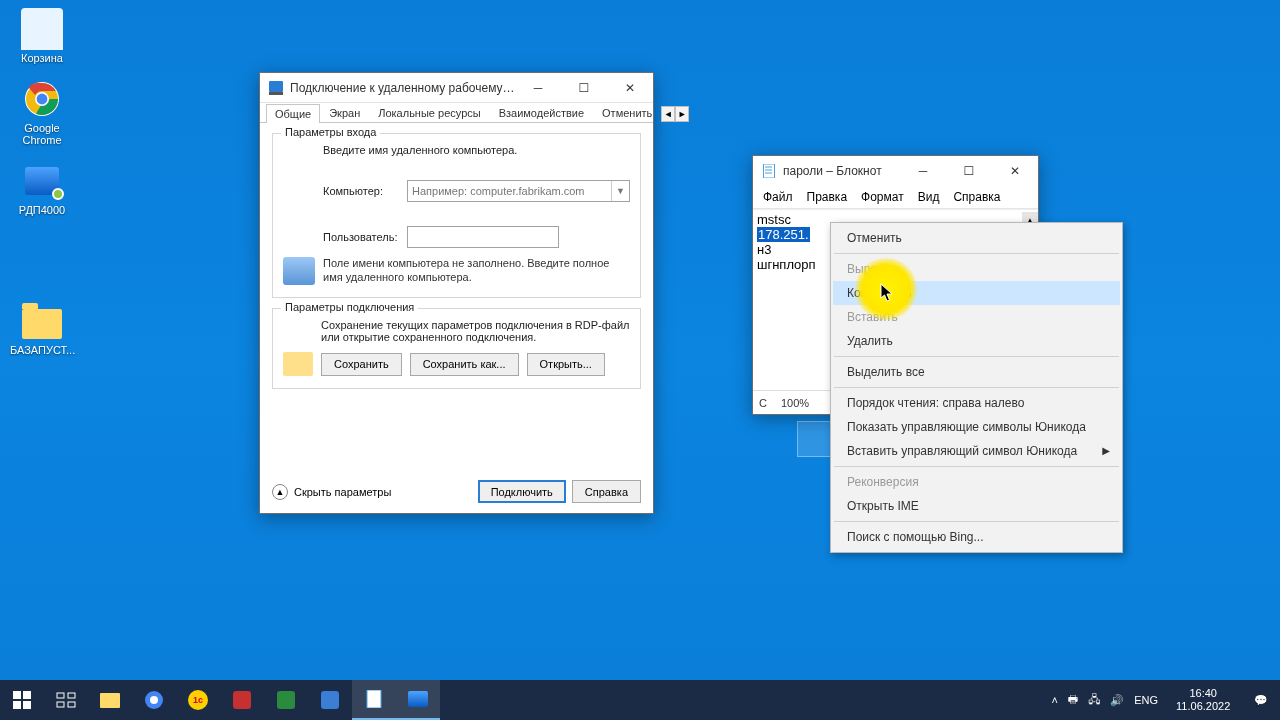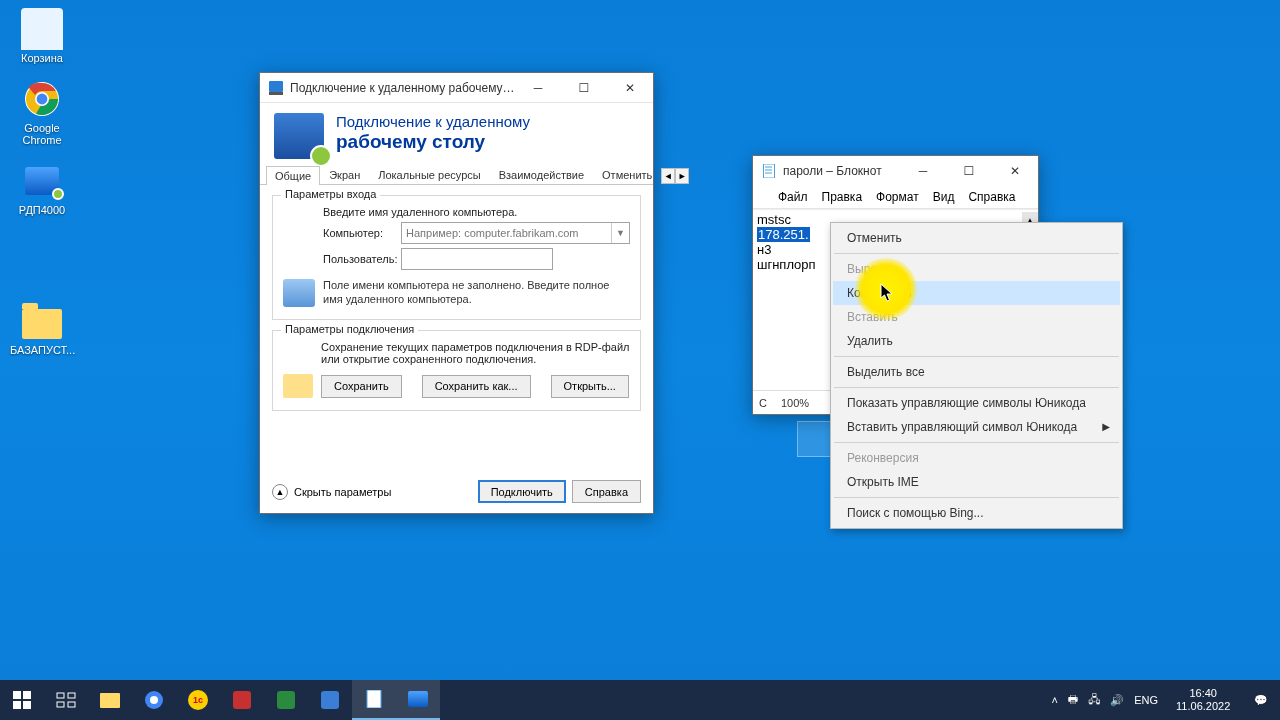--- a/index.html
+++ b/index.html
@@ -31,38 +31,38 @@
 .tabs { display:flex; align-items:flex-end; border-bottom:1px solid #c7c7c7; padding:0 6px; font-size:11px; position:relative; }
 .tab { padding:3px 8px; border:1px solid transparent; border-bottom:none; cursor:pointer; color:#333; white-space:nowrap; }
 .tab.active { border-color:#c7c7c7; background:#fff; position:relative; top:1px; }
 .tab-arrows { margin-left:auto; display:flex; }
 .tab-arrow { width:14px; height:16px; border:1px solid #c0c0c0; font-size:9px; display:flex; align-items:center; justify-content:center; cursor:pointer; background:#f4f4f4; }
 .groupbox { margin:10px 12px; border:1px solid #d6d6d6; padding:10px 10px 12px; position:relative; font-size:11px; color:#222; }
 .groupbox .legend { position:absolute; top:-8px; left:8px; background:#fff; padding:0 4px; }
 .gb-row { display:flex; align-items:flex-end; gap:8px; }
 .gb-row .pcicon { width:32px; height:28px; background:linear-gradient(180deg,#9cc8f5,#5a95d6); border-radius:3px; flex:0 0 32px; }
 .gb-text { flex:1; }
-.field-row { display:flex; align-items:center; margin-top:4px; gap:4px; }
+.field-row { display:flex; align-items:center; margin-top:24px; gap:10px; }
 .field-row label { width:74px; font-size:11px; }
 .field-row .combo { flex:1; height:22px; border:1px solid #a3a3a3; display:flex; align-items:center; padding:0 4px; font-size:11px; color:#777; position:relative; }
 .field-row .combo .caret { position:absolute; right:0; top:0; bottom:0; width:18px; border-left:1px solid #ccc; display:flex; align-items:center; justify-content:center; font-size:9px; }
 .field-row input[type=text] { flex:0 0 150px; height:22px; border:1px solid #a3a3a3; font-size:11px; padding:0 4px; }
 .hint { font-size:11px; color:#333; margin-top:8px; line-height:1.3; }
 .folder-small { width:30px; height:24px; background:#ffe08a; border-radius:2px; flex:0 0 30px; margin-top:2px; }
 .btn { height:23px; padding:0 12px; font-size:11px; background:#efefef; border:1px solid #a8a8a8; cursor:pointer; }
 .btn.default { border:1px solid #2a7dd4; box-shadow:0 0 0 1px #2a7dd4 inset; }
 .rdp-bottom { position:absolute; bottom:10px; left:12px; right:12px; display:flex; align-items:center; }
 .rdp-bottom .collapse { display:flex; align-items:center; gap:6px; font-size:11px; cursor:pointer; }
 .rdp-bottom .collapse .circ { width:16px; height:16px; border:1px solid #888; border-radius:50%; display:flex; align-items:center; justify-content:center; font-size:9px; }
 .rdp-bottom .spacer { flex:1; }
 
 
 #np { left: 752px; top: 155px; width: 287px; height: 260px; }
 #np .titlebar { border-bottom: none; }
-.menubar { display:flex; gap:2px; padding:2px 19px; font-size:12px; border-bottom:1px solid #e5e5e5; }
+.menubar { display:flex; gap:2px; padding:2px 4px; font-size:12px; border-bottom:1px solid #e5e5e5; }
 .menubar .mitem { padding:2px 6px; cursor:pointer; }
 .np-body { position:relative; font-family:Consolas,monospace; font-size:13px; padding:2px 4px; height:150px; overflow:hidden; white-space:pre; border-top:1px solid #eee; }
 .np-body .sel { background:#0b61c4; color:#fff; padding:0 1px; }
 .np-status { position:absolute; bottom:0; left:0; right:0; height:24px; border-top:1px solid #ddd; display:flex; align-items:center; font-size:11px; padding:0 6px; gap:14px; color:#333; }
 .np-scroll { position:absolute; right:0; top:56px; bottom:24px; width:16px; background:#f0f0f0; }
 .np-scroll .sbtn { height:16px; background:#e4e4e4; display:flex; align-items:center; justify-content:center; font-size:8px; }
 
 
 .ctx { position:absolute; left:830px; top:222px; width:293px; background:#f2f2f2; border:1px solid #b8b8b8; box-shadow:2px 3px 8px rgba(0,0,0,.3); padding:3px 2px; font-size:12px; z-index:50; }
 .ctx .ci { padding:5px 14px; cursor:pointer; color:#333; position:relative; }
@@ -130,24 +130,20 @@
             <rect width="14" height="11" fill="#2a7dd4" rx="1"></rect>
             <rect y="11" width="14" height="3" fill="#555"></rect>
           </svg>
         </span>
       <span class="ttext">Подключение к удаленному рабочему с...</span>
       <div class="winbtns">
         <div class="winbtn">─</div>
         <div class="winbtn">☐</div>
         <div class="winbtn close">✕</div>
       </div>
-    </div>
-    <div class="rdp-head">
-      <div class="rdp-icon"></div>
-      <h1><span>Подключение к удаленному</span><span class="bold">рабочему столу</span></h1>
     </div>
     <div class="tabs">
       <div class="tab active">Общие</div>
       <div class="tab">Экран</div>
       <div class="tab">Локальные ресурсы</div>
       <div class="tab">Взаимодействие</div>
       <div class="tab">Отменить</div>
       <div class="tab-arrows">
         <div class="tab-arrow">◄</div>
         <div class="tab-arrow">►</div>
@@ -175,21 +171,21 @@
         </div>
       </div>
     </div>
 
     <div class="groupbox">
       <div class="legend">Параметры подключения</div>
       <div class="gb-row">
         <div class="folder-small"></div>
         <div class="gb-text">
           <div>Сохранение текущих параметров подключения в RDP-файл или открытие сохраненного подключения.</div>
-          <div class="field-row" style="gap:20px;margin-top:10px">
+          <div class="field-row" style="gap:8px;margin-top:10px">
             <button class="btn">Сохранить</button>
             <button class="btn">Сохранить как...</button>
             <button class="btn">Открыть...</button>
           </div>
         </div>
       </div>
     </div>
 
     <div class="rdp-bottom">
       <div class="collapse">
@@ -242,20 +238,21 @@
   <div class="ctx">
     <div class="ci">Отменить</div>
     <div class="sep"></div>
     <div class="ci disabled">Вырезать</div>
     <div class="ci hovered">Копировать</div>
     <div class="ci disabled">Вставить</div>
     <div class="ci">Удалить</div>
     <div class="sep"></div>
     <div class="ci">Выделить все</div>
     <div class="sep"></div>
+    <div class="ci">Порядок чтения: справа налево</div>
     <div class="ci">Показать управляющие символы Юникода</div>
     <div class="ci"><span>Вставить управляющий символ Юникода</span><span class="sub">▶</span></div>
     <div class="sep"></div>
     <div class="ci disabled">Реконверсия</div>
     <div class="ci">Открыть IME</div>
     <div class="sep"></div>
     <div class="ci">Поиск с помощью Bing...</div>
   </div>
 
   <div class="highlight-circle"></div>

